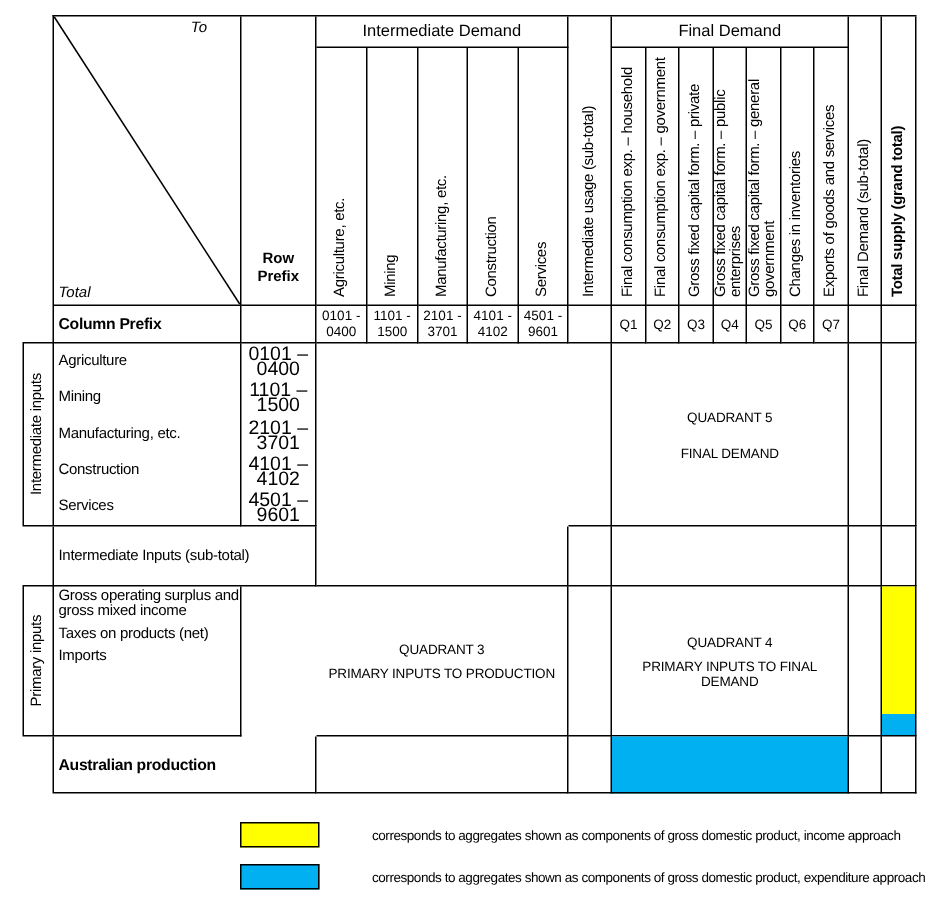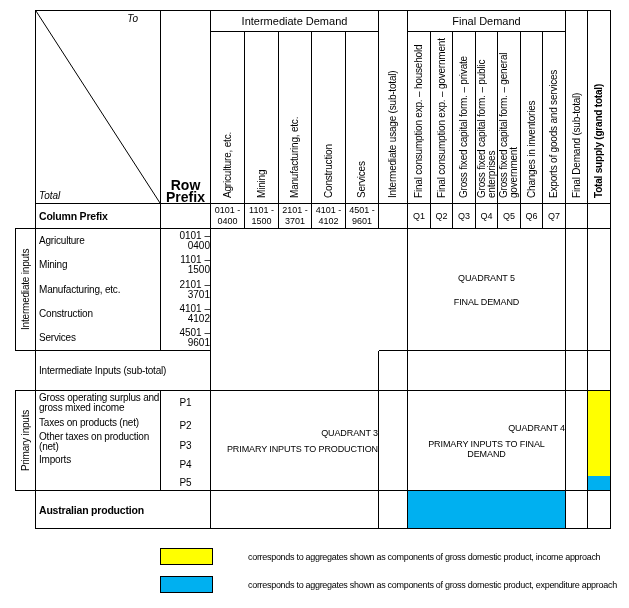--- a/index.html
+++ b/index.html
@@ -27,35 +27,35 @@
     line-height:10px; font-size:10px; letter-spacing:-0.2px; text-align:left;
   }
   .v.center { justify-content:center; padding-top:0; }
   .v.bold { font-weight:bold; }
   
   .corner svg { position:absolute; inset:0; }
   .to   { position:absolute; top:2px;  right:22px; font-style:italic; font-size:10px; }
   .from { position:absolute; bottom:2px; left:3px; font-style:italic; font-size:10px; }
   .rowprefix-head {
     display:flex; flex-direction:column; justify-content:flex-end; align-items:center;
-    text-align:center; font-weight:bold; font-size:14px; line-height:12px; padding-bottom:0;
+    text-align:center; font-weight:bold; font-size:10px; line-height:12px; padding-bottom:12px;
   }
   
   .lbl  { display:flex; align-items:center; padding-left:3px; font-size:10px; letter-spacing:-0.2px; line-height:10px; }
   .bold { font-weight:bold; }
   .ctr  { display:flex; align-items:center; justify-content:center; text-align:center; line-height:11px; font-size:9px; padding:0 2px; }
   
   .stack { display:flex; flex-direction:column; height:100%; }
   .stack > div { display:flex; align-items:center; }
-  .stack > div.ctr2 { justify-content:center; text-align:center; line-height:10px; font-size:10px; }
-  .stack.even > div { flex:1;text-align:right; }
+  .stack > div.ctr2 { justify-content:center; text-align:center; line-height:10px; font-size:13px; }
+  .stack.even > div { flex:1; }
   .stack > div.lab { padding-left:3px; font-size:10px; letter-spacing:-0.2px; line-height:10px; }
   
   .qcell { display:flex; flex-direction:column; align-items:center; justify-content:center; text-align:center; font-size:9px; letter-spacing:-0.1px; }
-  .q12 { gap:14px; } .q34 { gap:6px;align-items:flex-end; }
+  .q12 { gap:14px; } .q34 { gap:6px; }
   
   .blk-y { height:85px; background:#FFFF00; }
   .blk-c { height:14px; background:#00B0F0; }
   .cyanfill { background:#00B0F0; }
   
   .side { position:absolute; left:15px; width:21px; border:1px solid #000; background:#fff; }
   #side-int { top:228px; height:123px; }
   #side-pri { top:390px; height:101px; }
   
   .swatch { position:absolute; left:160px; width:53px; height:17px; border:1px solid #000; }
@@ -180,31 +180,21 @@
   <div class="c" style="grid-column:3/8;grid-row:5"></div>
   <div class="c" style="grid-column:8;grid-row:5"></div>
   <div class="c" style="grid-column:9/16;grid-row:5"></div>
   <div class="c" style="grid-column:16;grid-row:5"></div>
   <div class="c" style="grid-column:17;grid-row:5"></div>
 
   <div class="c" style="grid-column:1;grid-row:6">
     <div class="stack">
       <div class="lab" style="height:24px">Gross operating surplus and gross mixed income</div>
       <div class="lab" style="height:16px">Taxes on products (net)</div>
-      <div class="lab" style="height:22px">Other taxes on production (net)</div>
       <div class="lab" style="height:14px">Imports</div>
-    </div>
-  </div>
-  <div class="c" style="grid-column:2;grid-row:6">
-    <div class="stack">
-      <div class="ctr2" style="height:23px">P1</div>
-      <div class="ctr2" style="height:24px">P2</div>
-      <div class="ctr2" style="height:16px">P3</div>
-      <div class="ctr2" style="height:22px">P4</div>
-      <div class="ctr2" style="height:14px">P5</div>
     </div>
   </div>
   <div class="c qcell q34" style="grid-column:3/8;grid-row:6">
     <div>QUADRANT 3</div>
     <div>PRIMARY INPUTS TO PRODUCTION</div>
   </div>
   <div class="c" style="grid-column:8;grid-row:6"></div>
   <div class="c qcell q34" style="grid-column:9/16;grid-row:6">
     <div>QUADRANT 4</div>
     <div>PRIMARY INPUTS TO FINAL DEMAND</div>

